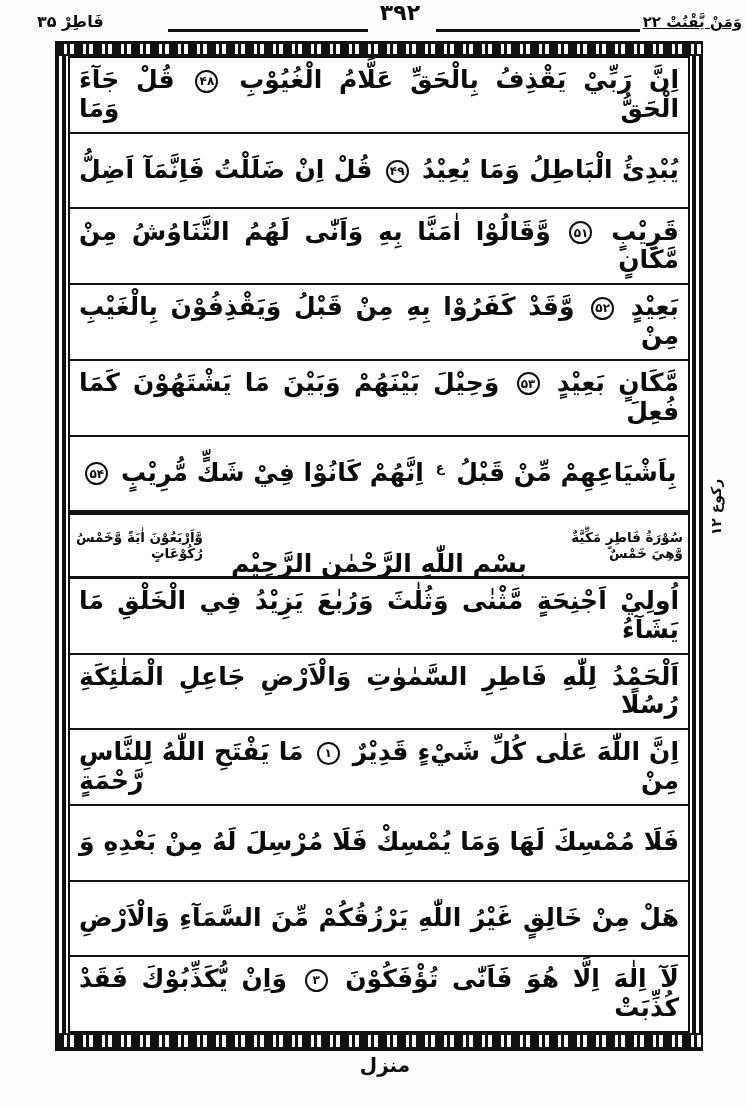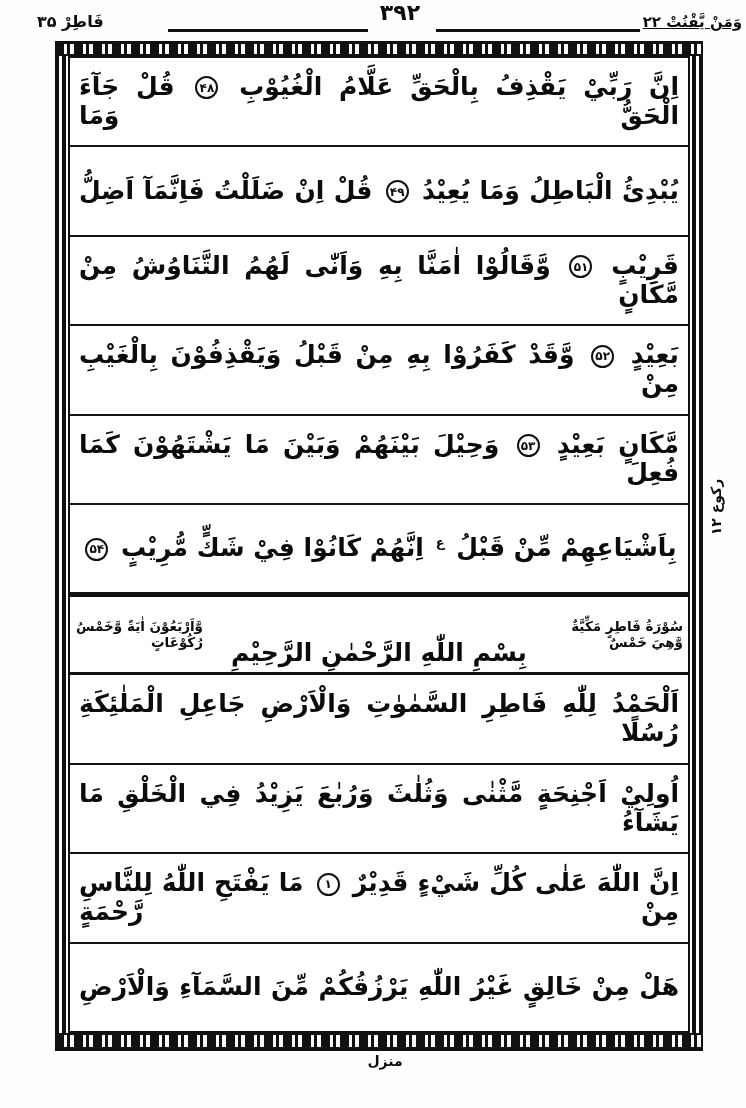--- a/index.html
+++ b/index.html
@@ -67,21 +67,21 @@
   }
   .s-center{flex:1;text-align:center;font-size:25px;font-weight:bold;direction:rtl;margin-top:36px;}
   
   .ruku-marker{
     position:absolute;left:676px;top:496px;width:86px;height:22px;
     font-size:14px;font-weight:bold;text-align:center;white-space:nowrap;
     transform:rotate(-90deg);
   }
   .catchword{
     position:absolute;left:327px;top:1053px;width:116px;
-    text-align:center;font-size:14px;font-weight:bold;
+    text-align:center;font-size:20px;font-weight:bold;
   }
 </style>
 </head>
 <body>
 
 <div class="page">
 
   <div class="hdr hdr-juz">وَمَنْ يَّقْنُتْ ۲۲</div>
   <div class="hdr hdr-page">۳۹۲</div>
   <div class="hdr hdr-surah">فَاطِرْ ۳۵</div>
@@ -112,30 +112,36 @@
         </div>
         <div class="row center">
           <div class="fill"><span>بِاَشْيَاعِهِمْ مِّنْ قَبْلُ</span> <span class="ruku-sup">ع</span> <span>اِنَّهُمْ كَانُوْا فِيْ شَكٍّ مُّرِيْبٍ</span> <span class="ayah">۵۴</span> </div>
         </div>
         <div class="row surah">
           <div class="s-side">سُوْرَةُ فَاطِرٍ مَكِّيَّةٌ وَّهِيَ خَمْسٌ</div>
           <div class="s-center">بِسْمِ اللّٰهِ الرَّحْمٰنِ الرَّحِيْمِ</div>
           <div class="s-side">وَّاَرْبَعُوْنَ اٰيَةً وَّخَمْسُ رُكُوْعَاتٍ</div>
         </div>
         <div class="row">
-          <div class="fill"><span>اَلْحَمْدُ لِلّٰهِ فَاطِرِ السَّمٰوٰتِ وَالْاَرْضِ جَاعِلِ الْمَلٰئِكَةِ رُسُلًا</span> </div>
+          <div class="fill"><span>اُولِيْ اَجْنِحَةٍ مَّثْنٰى وَثُلٰثَ وَرُبٰعَ يَزِيْدُ فِي الْخَلْقِ مَا يَشَآءُ</span> </div>
         </div>
         <div class="row">
-          <div class="fill"><span>اُولِيْ اَجْنِحَةٍ مَّثْنٰى وَثُلٰثَ وَرُبٰعَ يَزِيْدُ فِي الْخَلْقِ مَا يَشَآءُ</span> </div>
+          <div class="fill"><span>اَلْحَمْدُ لِلّٰهِ فَاطِرِ السَّمٰوٰتِ وَالْاَرْضِ جَاعِلِ الْمَلٰئِكَةِ رُسُلًا</span> </div>
         </div>
         <div class="row">
           <div class="fill"><span>اِنَّ اللّٰهَ عَلٰى كُلِّ شَيْءٍ قَدِيْرٌ</span> <span class="ayah">۱</span> <span>مَا يَفْتَحِ اللّٰهُ لِلنَّاسِ مِنْ رَّحْمَةٍ</span> </div>
         </div>
         <div class="row">
+          <div class="fill"><span>فَلَا مُمْسِكَ لَهَا وَمَا يُمْسِكْ فَلَا مُرْسِلَ لَهُ مِنْ بَعْدِهِ وَ</span> </div>
+        </div>
+        <div class="row">
           <div class="fill"><span>هَلْ مِنْ خَالِقٍ غَيْرُ اللّٰهِ يَرْزُقُكُمْ مِّنَ السَّمَآءِ وَالْاَرْضِ</span> </div>
+        </div>
+        <div class="row">
+          <div class="fill"><span>لَآ اِلٰهَ اِلَّا هُوَ فَاَنّٰى تُؤْفَكُوْنَ</span> <span class="ayah">۳</span> <span>وَاِنْ يُّكَذِّبُوْكَ فَقَدْ كُذِّبَتْ</span> </div>
         </div>
       </div>
   </div>
 
   <div class="ruku-marker">رکوع ۱۲</div>
   <div class="catchword">منزل</div>
 
 </div>
 
 </body></html>

